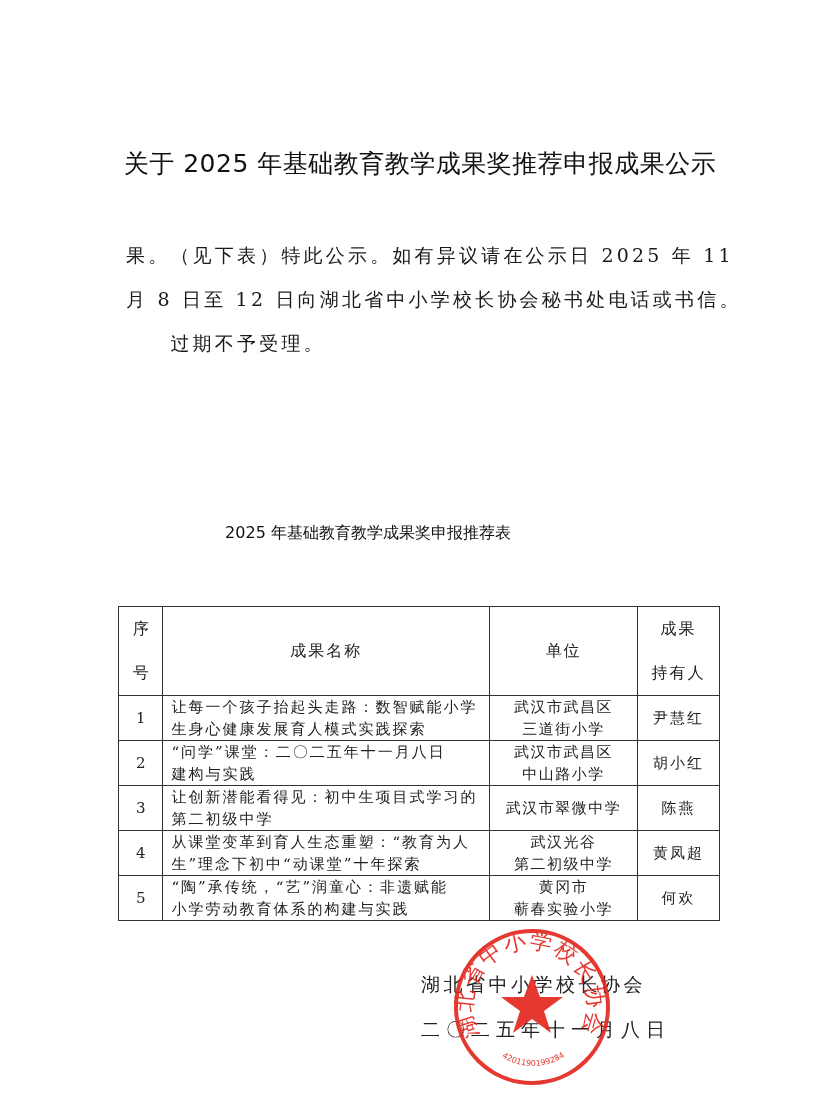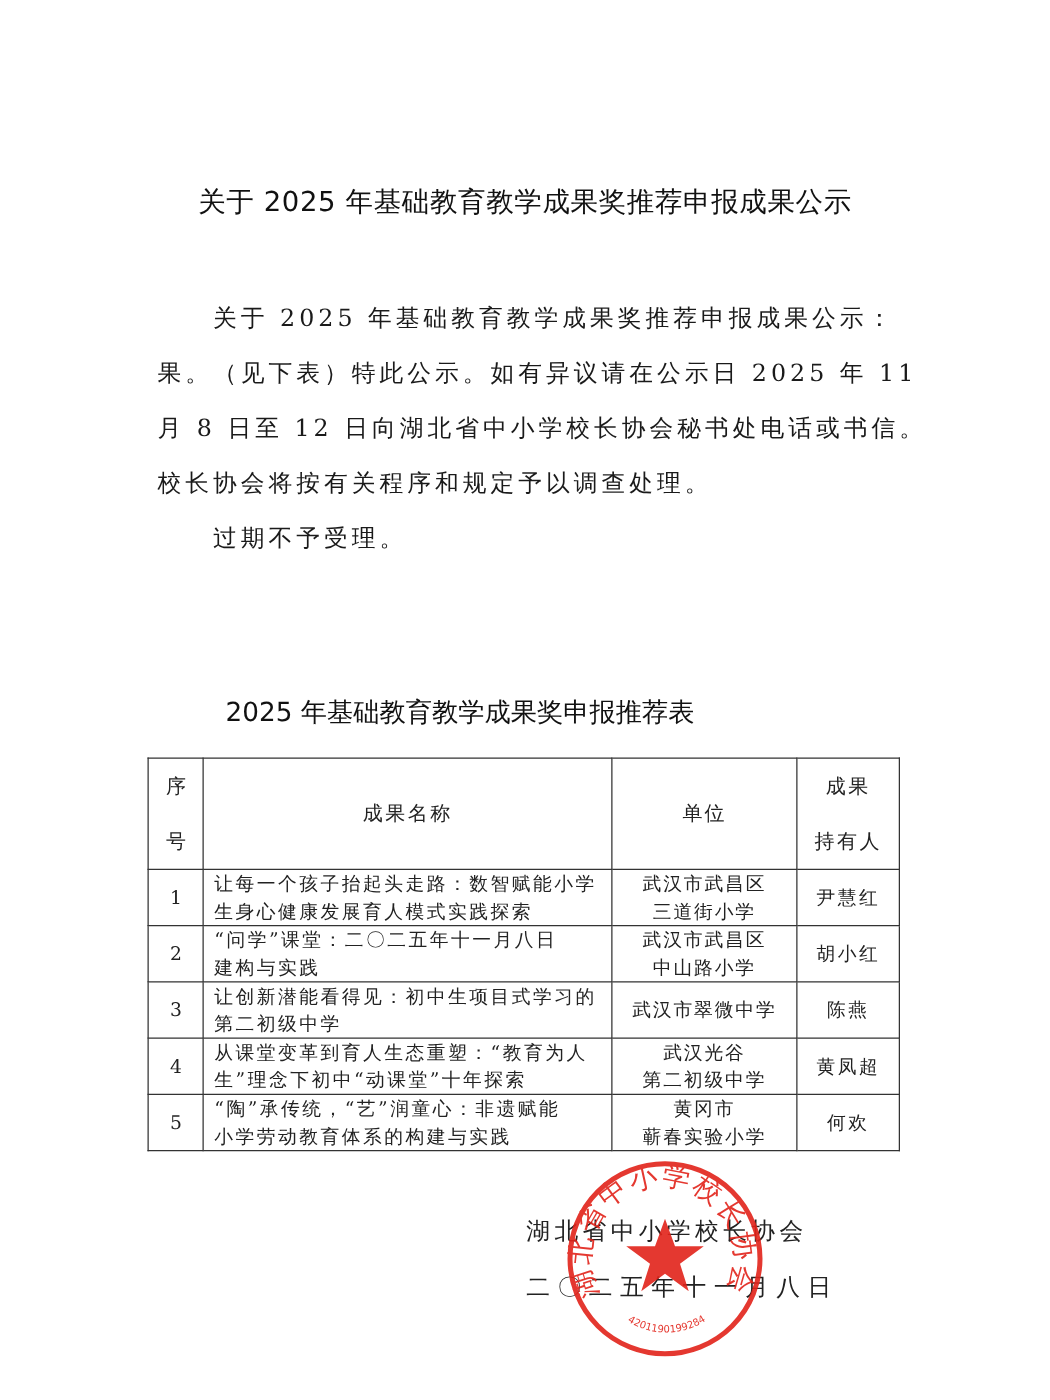--- a/index.html
+++ b/index.html
@@ -4,32 +4,32 @@
   <style>
     html, body { margin: 0; padding: 0; background: #ffffff; }
     body {
       width: 840px; height: 1120px; position: relative; overflow: hidden;
       font-family: "DejaVu Serif", "Liberation Serif", serif;
       color: #1a1a1a;
     }
     .title {
       position: absolute; left: 0; top: 147px; width: 840px; text-align: center;
       font-family: "DejaVu Sans", "Liberation Sans", sans-serif;
-      font-size: 22px; letter-spacing: 0.5px; color: #111;
+      font-size: 25px; letter-spacing: 0.5px; color: #111;
     }
     .para {
       position: absolute; left: 126px; width: 590px;
       font-size: 19px; line-height: 44px; letter-spacing: 3.2px;
       text-align: justify; color: #1a1a1a;
     }
     .para .line { display: block; white-space: nowrap; }
     .subtitle {
-      position: absolute; left: 0; top: 556px; width: 736px; text-align: center;
+      position: absolute; left: 0; top: 523px; width: 736px; text-align: center;
       font-family: "DejaVu Sans", "Liberation Sans", sans-serif;
-      font-size: 21px; color: #111;
+      font-size: 16px; color: #111;
     }
     table.rec {
       position: absolute; left: 118px; top: 606px;
       border-collapse: collapse; width: 602px;
       font-size: 15px; color: #222;
     }
     table.rec td, table.rec th {
       border: 1.5px solid #333; padding: 0; font-weight: normal; vertical-align: middle;
     }
     .c-no { width: 44px; text-align: center; }
@@ -47,24 +47,22 @@
       position: absolute; left: 452px; top: 927px; width: 160px; height: 160px; z-index: 3;
       opacity: 0.9; pointer-events: none;
     }
   </style>
 </head>
 <body>
 
 <div class="title">关于 2025 年基础教育教学成果奖推荐申报成果公示</div>
 
 <div class="para" style="top:233px;">
-  <span class="line">　　关于 2025 年基础教育教学成果奖推荐申报成果公示：</span>
   <span class="line">果。（见下表）特此公示。如有异议请在公示日 2025 年 11</span>
   <span class="line">月 8 日至 12 日向湖北省中小学校长协会秘书处电话或书信。</span>
-  <span class="line">校长协会将按有关程序和规定予以调查处理。</span>
   <span class="line">　　过期不予受理。</span>
 </div>
 
 <div class="subtitle">2025 年基础教育教学成果奖申报推荐表</div>
 
 <table class="rec">
   <thead>
     <tr>
       <th class="c-no">
         <span class="stack">序</span>

